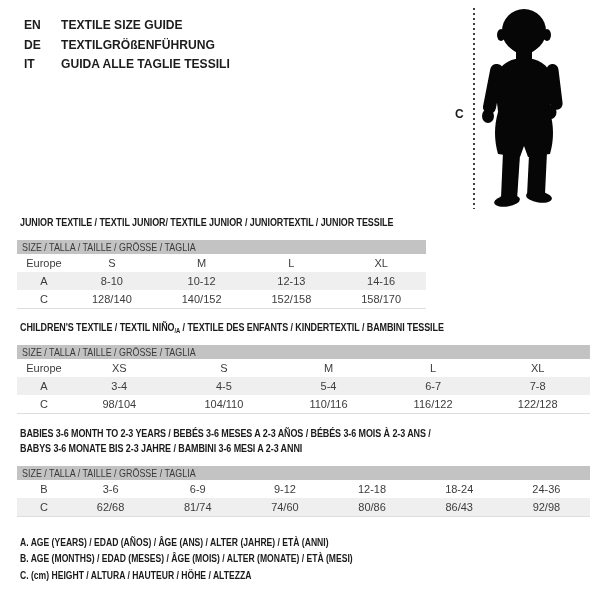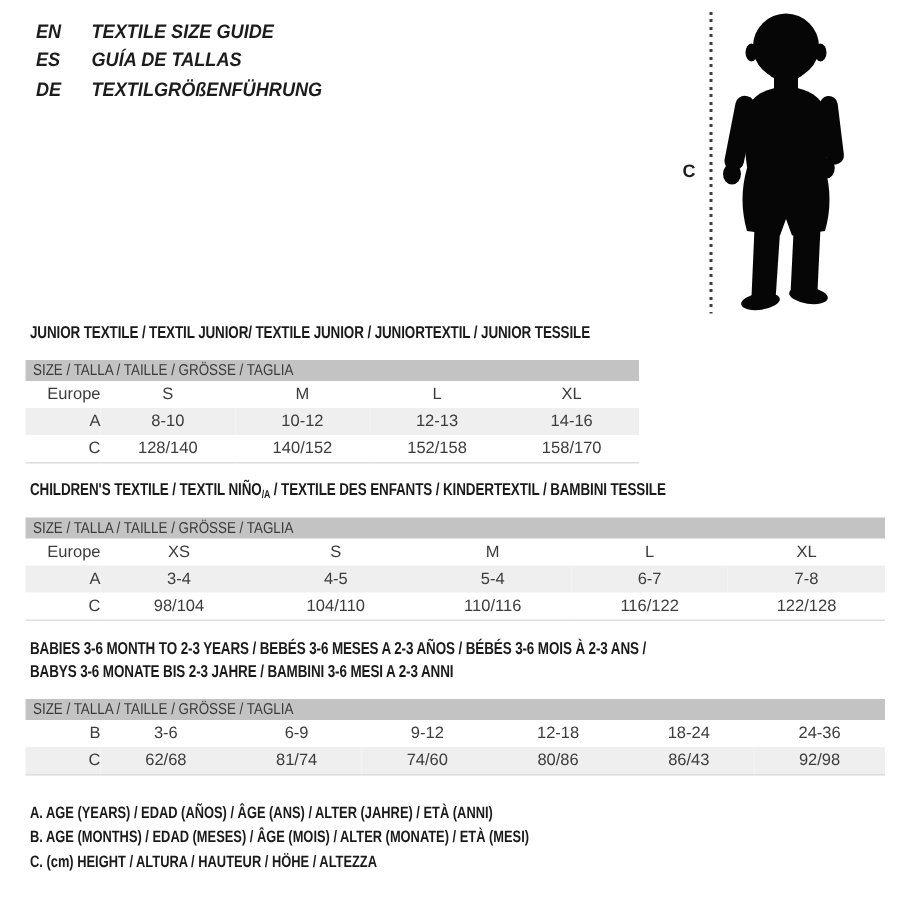--- a/index.html
+++ b/index.html
@@ -1,21 +1,21 @@
 <!DOCTYPE html>
 <html><head>
 <meta charset="utf-8">
 <style>
   html,body{margin:0;padding:0;background:#fff;}
   .page{position:relative;width:600px;height:600px;background:#ffffff;overflow:hidden;
         font-family:"Liberation Sans","DejaVu Sans",sans-serif;color:#303030;}
 
   
   .lang-list{position:absolute;left:24px;top:13px;}
-  .lang-row{display:flex;height:19.3px;align-items:flex-start;font-style:italic;}
+  .lang-row{display:flex;height:19.3px;align-items:flex-end;}
   .lang-code{width:37px;font-weight:bold;font-size:13px;color:#1c1c1c;
              transform:scaleX(0.93);transform-origin:0 50%;}
   .lang-label{font-weight:bold;font-size:13px;color:#1c1c1c;white-space:nowrap;
              transform:scaleX(0.93);transform-origin:0 50%;}
 
   
   .measure-line{position:absolute;left:473px;top:8px;width:2px;height:201px;
       background:repeating-linear-gradient(to bottom,#3f3f3f 0 2px,transparent 2px 5px);}
   .measure-label{position:absolute;left:455px;top:107px;font-weight:bold;font-size:12px;color:#1c1c1c;}
   .baby{position:absolute;left:482px;top:8px;}
@@ -25,21 +25,21 @@
              white-space:nowrap;transform:scaleX(0.78);transform-origin:0 0;letter-spacing:-0.1px;}
   .t1-title{top:216px;}
   .t2-title{top:321px;}
   .t3-title{top:426px;line-height:15px;}
   .sub{font-size:7.5px;vertical-align:-2px;}
 
   
   table.size-table{position:absolute;border-collapse:collapse;table-layout:fixed;
         font-size:11px;color:#3c3c3c;border-bottom:1px solid #dedede;}
   .size-table td{padding:0;text-align:center;height:18px;white-space:nowrap;overflow:visible;}
-  .size-table td.lab{text-align:right;padding-left:4px;}
+  .size-table td.lab{text-align:center;padding-left:4px;}
   .size-table tr.bar td{background:#c3c3c3;height:14px;text-align:left;padding-left:5px;
         font-size:10.5px;color:#3a3a3a;}
   .bar-text{display:inline-block;transform:scaleX(0.85);transform-origin:0 50%;white-space:nowrap;}
   .size-table tr.alt td{background:#efefef;}
   #table-junior{left:17px;top:240px;width:409px;}
   #table-children{left:17px;top:345px;width:573px;}
   #table-babies{left:17px;top:466px;width:573px;}
   col.label-col{width:50px;}
 
   
@@ -51,26 +51,26 @@
 <body>
 
 <div class="page">
 
   <div class="lang-list">
     <div class="lang-row">
       <span class="lang-code">EN</span>
       <span class="lang-label">TEXTILE SIZE GUIDE</span>
     </div>
     <div class="lang-row">
-      <span class="lang-code">ES</span>
-      <span class="lang-label">GUÍA DE TALLAS</span>
+      <span class="lang-code">DE</span>
+      <span class="lang-label">TEXTILGRÖßENFÜHRUNG</span>
     </div>
     <div class="lang-row">
-      <span class="lang-code">DE</span>
-      <span class="lang-label">TEXTILGRÖßENFÜHRUNG</span>
+      <span class="lang-code">IT</span>
+      <span class="lang-label">GUIDA ALLE TAGLIE TESSILI</span>
     </div>
   </div>
 
   <div class="measure-line"></div>
   <span class="measure-label">C</span>
   <svg class="baby" width="88" height="202" viewBox="0 0 88 202" fill="#060606" xmlns="http://www.w3.org/2000/svg">
     <circle cx="42" cy="23" r="22"></circle>
     <ellipse cx="19" cy="27" rx="4" ry="6"></ellipse>
     <ellipse cx="65" cy="27" rx="4" ry="6"></ellipse>
     <ellipse cx="42" cy="36" rx="14" ry="10"></ellipse>

